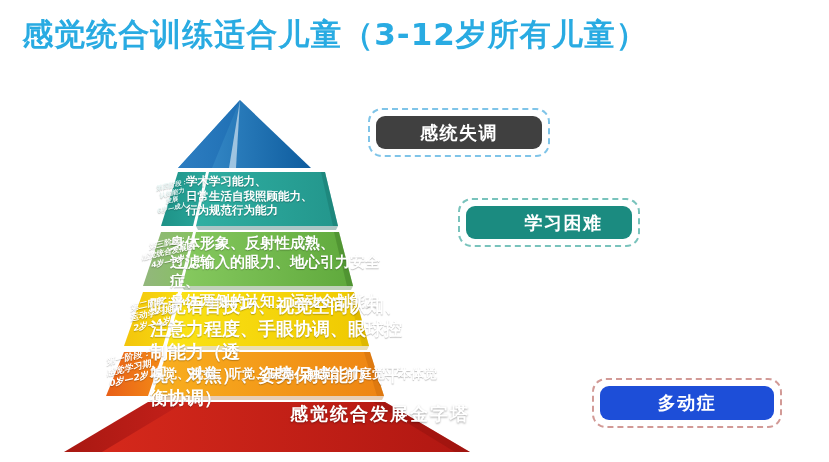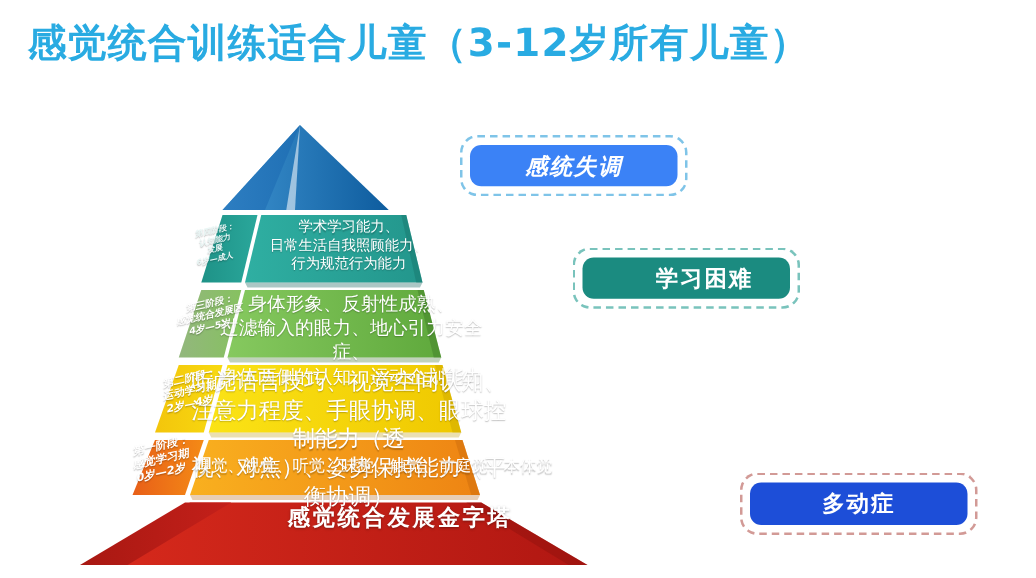--- a/index.html
+++ b/index.html
@@ -21,22 +21,22 @@
     white-space:nowrap;
     font-family:"DejaVu Sans","Liberation Sans",sans-serif;
   }
 
   
   #pyr{position:absolute;left:0;top:0;width:829px;height:462px;}
 
   
   .bandmain{
     position:absolute;
-    color:#ffffff;font-weight:normal;
-    text-align:center;
+    color:#ffffff;font-weight:bold;
+    text-align:left;
     line-height:1.28;
     white-space:pre-line;
     text-shadow:0 1px 1px rgba(0,0,0,.25);
   }
   .bandlabel{
     position:absolute;
     color:#ffffff;font-weight:bold;
     text-align:center;
     line-height:1.22;
     white-space:pre-line;
@@ -51,21 +51,21 @@
   #l3{left:132px;top:238px;width:72px;font-size:7.6px;}
 
   #m2{left:150px;top:294px;width:258px;font-size:18px;}
   #l2{left:112px;top:298px;width:80px;font-size:8.6px;}
 
   #m1{left:120px;top:366px;width:296px;font-size:13px;margin-left:31px;}
   #l1{left:86px;top:352px;width:86px;font-size:9px;}
 
   #base{
     position:absolute;left:170px;top:402px;width:300px;
-    font-size:18px;font-weight:bold;color:#ffffff;text-align:center;
+    font-size:18px;font-weight:bold;color:#ffffff;text-align:right;
     letter-spacing:2px;
     text-shadow:0 1px 2px rgba(0,0,0,.35);
   }
 
   
   .callout{
     position:absolute;
     border:2px dashed #b9b9b9;
     border-radius:14px;
     padding:6px;
@@ -73,21 +73,21 @@
   }
   .callout .pill{
     width:100%;height:100%;
     border-radius:9px;
     display:flex;align-items:center;justify-content:center;
     color:#ffffff;font-weight:bold;font-size:18px;
     letter-spacing:1.5px;
     box-sizing:border-box;
   }
   #c1{left:368px;top:108px;width:182px;height:49px;border-color:#7fc4e8;}
-  #c1 .pill{background:#3b82f6;font-style:italic;}
+  #c1 .pill{background:#404040;}
   #c2{left:458px;top:198px;width:182px;height:49px;border-color:#79c3bc;}
   #c2 .pill{background:#1B8B80;padding-left:29px;}
   #c3{left:522px;top:288px;width:190px;height:50px;border-color:#e8b37c;}
   #c3 .pill{background:#E0761C;}
   #c4{left:592px;top:378px;width:190px;height:50px;border-color:#d29a96;}
   #c4 .pill{background:#1d4ed8;}
 </style>
 </head>
 <body>
 

